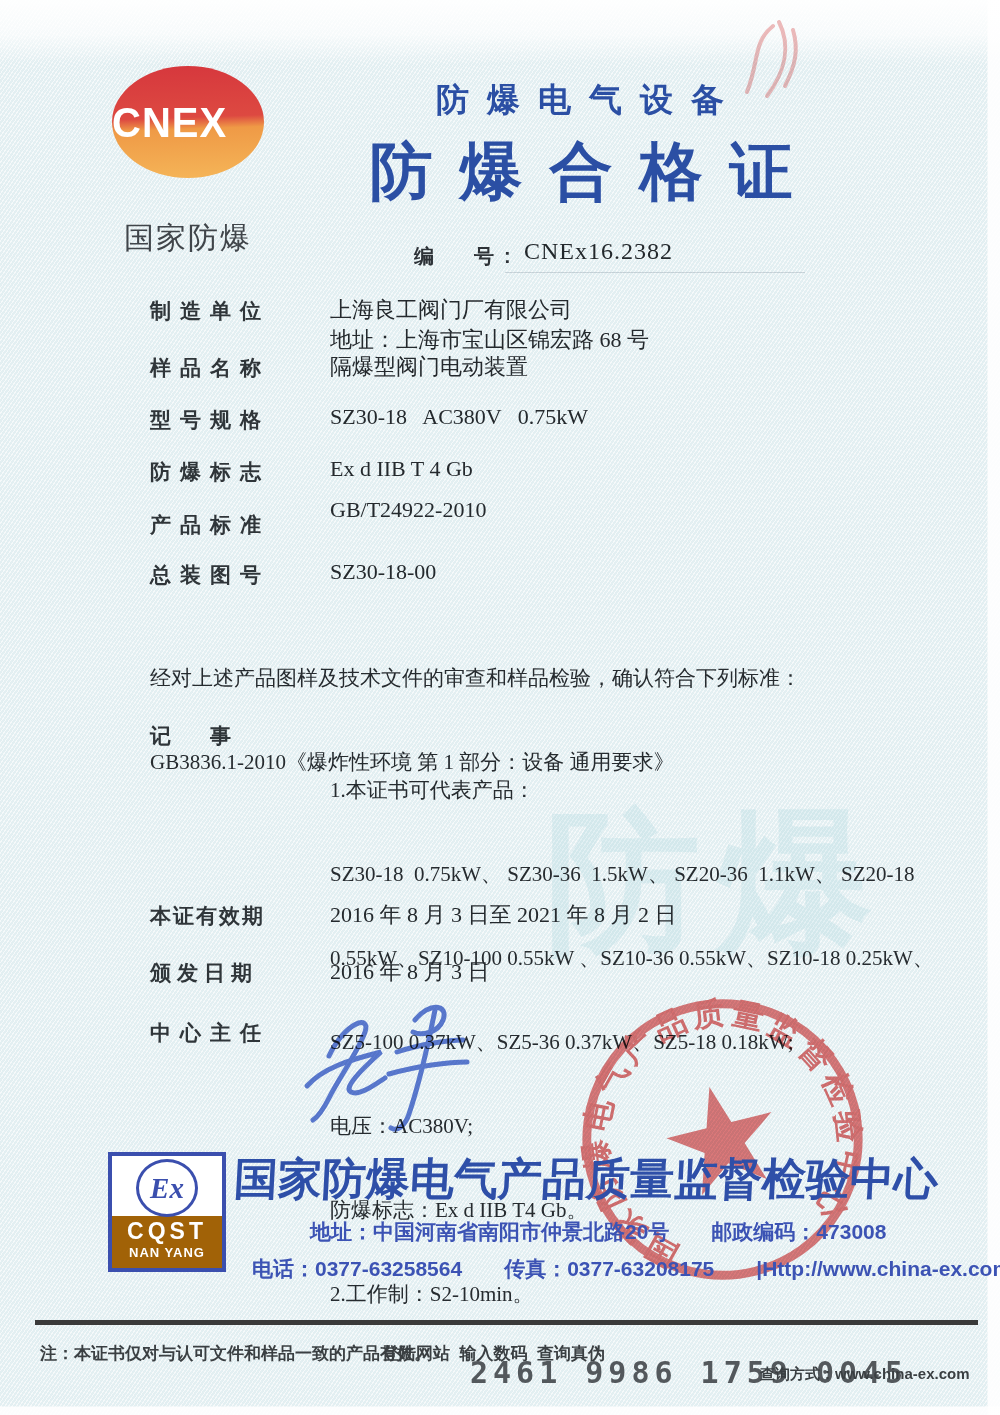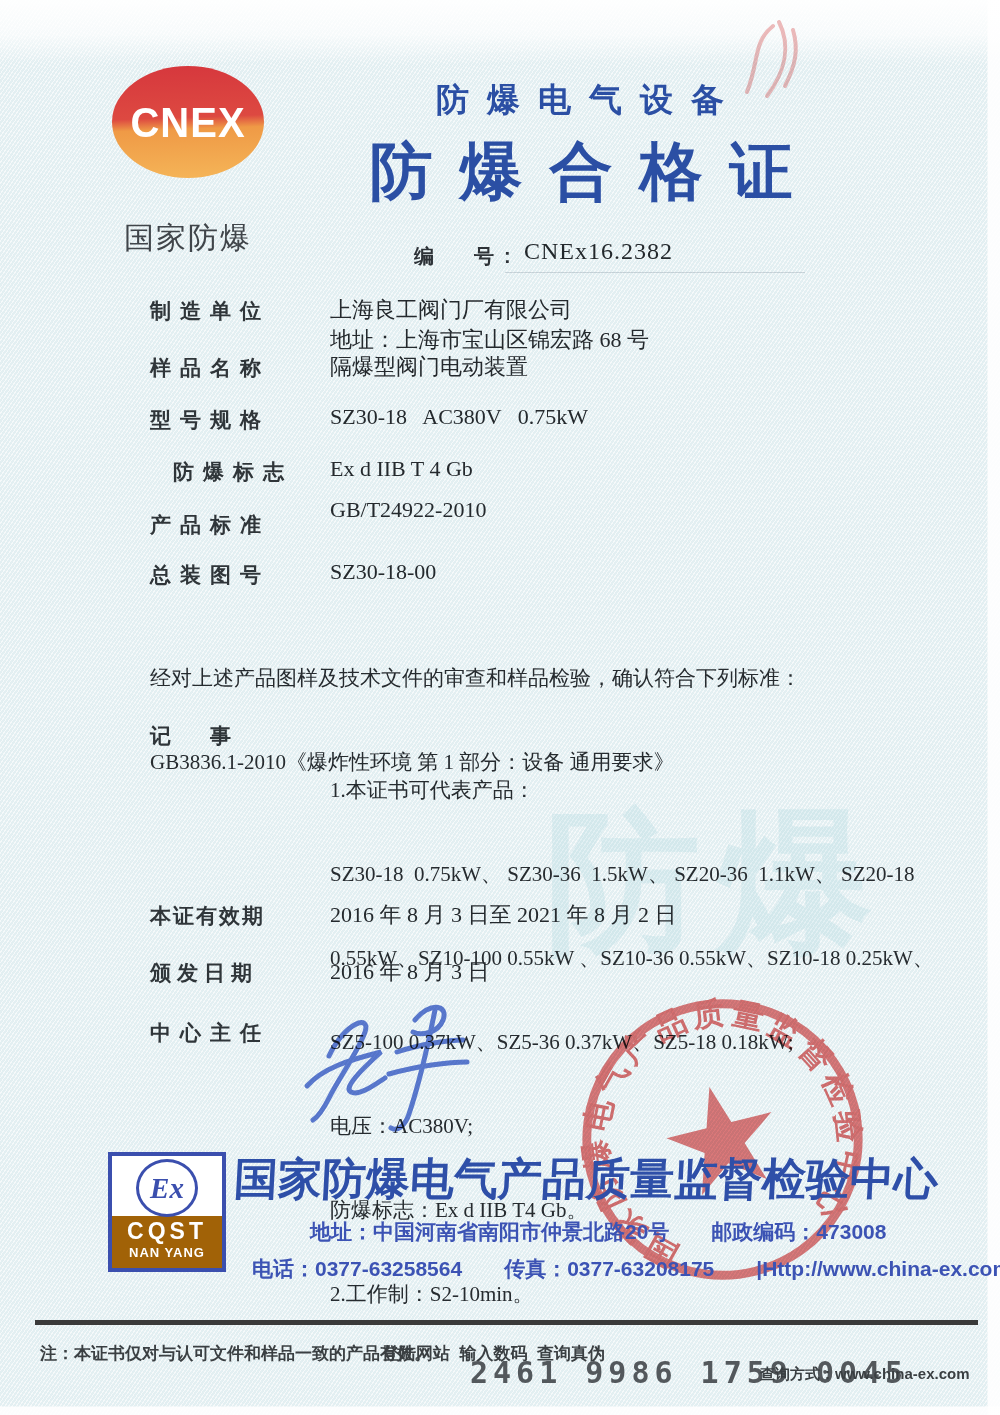--- a/index.html
+++ b/index.html
@@ -10,21 +10,21 @@
       linear-gradient(180deg, rgba(255,255,255,.95) 0px, rgba(255,255,255,.7) 34px, rgba(255,255,255,0) 64px),
       linear-gradient(270deg, rgba(255,255,255,.9) 0px, rgba(255,255,255,.9) 12px, rgba(255,255,255,0) 13px),
       linear-gradient(0deg, rgba(255,255,255,.9) 0px, rgba(255,255,255,.9) 8px, rgba(255,255,255,0) 9px),
       repeating-linear-gradient(125deg, rgba(255,255,255,.45) 0 1px, rgba(196,224,229,.25) 1px 3px),
       #edf4f6;
   }
   .abs{position:absolute;}
   
   .logo-ellipse{width:152px;height:112px;border-radius:50%;
     background:linear-gradient(178deg,#d6373d 0%,#dd4941 46%,#ef9a46 56%,#f5b558 100%);
-    display:flex;align-items:center;justify-content:center;}
+    display:flex;align-items:center;justify-content:flex-start;}
   .logo-text{color:#ffffff;font-family:"Liberation Sans",sans-serif;font-weight:bold;
     font-size:40px;letter-spacing:1px;transform:scaleY(1.05);}
   .logo-caption{width:160px;text-align:center;font-family:"Liberation Sans",sans-serif;
     font-size:30px;color:#40454a;letter-spacing:2px;}
   .subtitle{width:500px;text-align:center;color:#2b4fa4;font-family:"Liberation Sans",sans-serif;
     font-weight:bold;font-size:33px;letter-spacing:18px;padding-left:18px;box-sizing:border-box;}
   .title{width:530px;text-align:center;color:#2b4fa4;font-family:"Liberation Sans",sans-serif;
     font-weight:bold;font-size:63px;letter-spacing:27px;padding-left:27px;box-sizing:border-box;}
   .certno-label{font-family:"Liberation Sans",sans-serif;font-size:20px;color:#2d3237;letter-spacing:10px;font-weight:bold;}
   .certno-value{font-size:24px;color:#23282c;letter-spacing:1px;}
@@ -83,21 +83,21 @@
   <div class="abs flabel" style="left:150px;top:297px;">制造单位</div>
   <div class="abs fval" style="left:330px;top:295px;">上海良工阀门厂有限公司</div>
   <div class="abs fval" style="left:330px;top:325px;">地址：上海市宝山区锦宏路 68 号</div>
 
   <div class="abs flabel" style="left:150px;top:354px;">样品名称</div>
   <div class="abs fval" style="left:330px;top:352px;">隔爆型阀门电动装置</div>
 
   <div class="abs flabel" style="left:150px;top:406px;">型号规格</div>
   <div class="abs fval" style="left:330px;top:404px;">SZ30-18   AC380V   0.75kW</div>
 
-  <div class="abs flabel" style="left:150px;top:458px;margin-left:23px;">防爆标志</div>
+  <div class="abs flabel" style="left:150px;top:458px;">防爆标志</div>
   <div class="abs fval" style="left:330px;top:456px;">Ex d IIB T 4 Gb</div>
 
   <div class="abs flabel" style="left:150px;top:511px;">产品标准</div>
   <div class="abs fval" style="left:330px;top:497px;">GB/T24922-2010</div>
 
   <div class="abs flabel" style="left:150px;top:561px;">总装图号</div>
   <div class="abs fval" style="left:330px;top:559px;">SZ30-18-00</div>
 
   <div class="abs block" style="left:150px;top:608px;width:780px;">
     <div>经对上述产品图样及技术文件的审查和样品检验，确认符合下列标准：</div>

